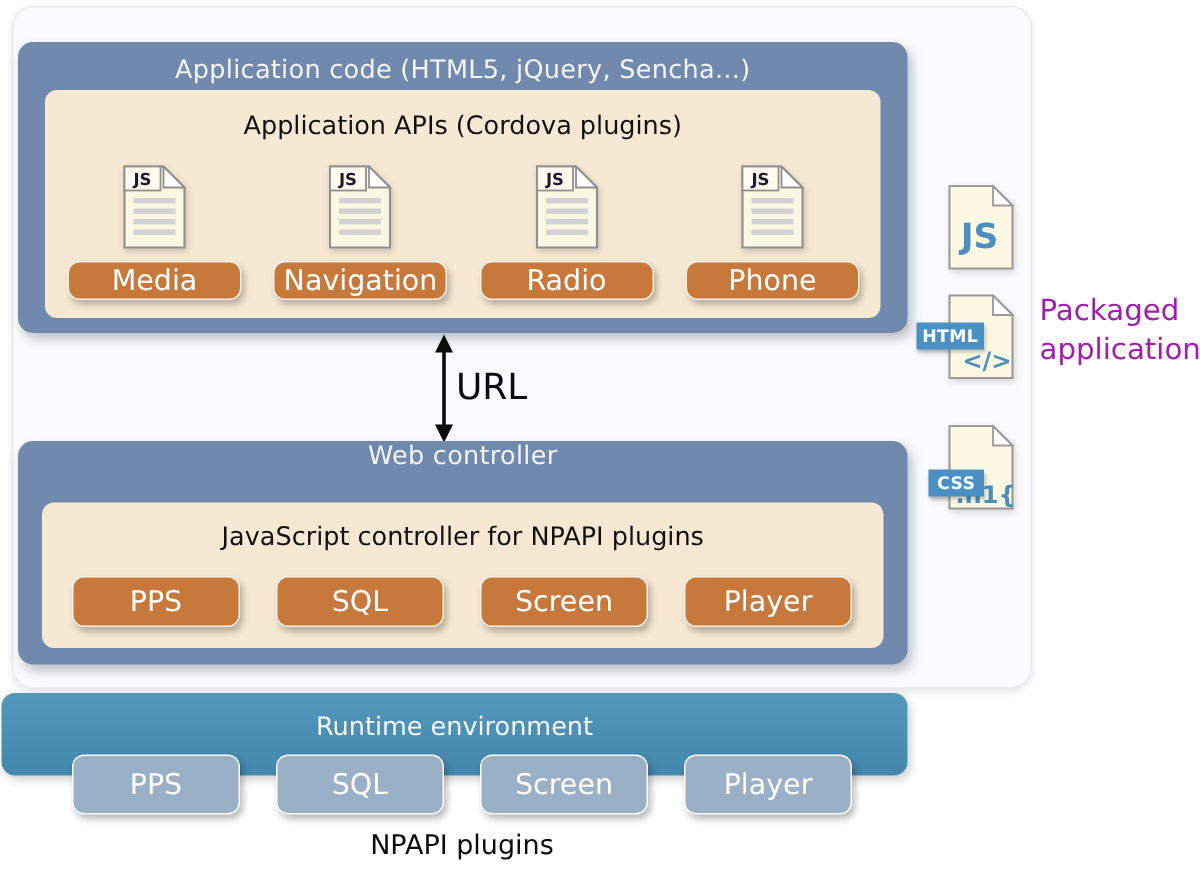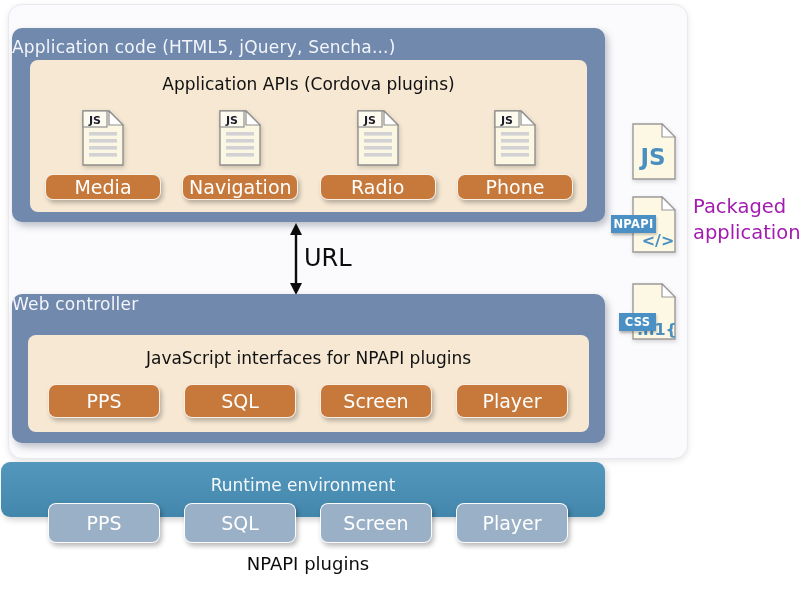--- a/index.html
+++ b/index.html
@@ -11,21 +11,21 @@
   .backdrop{
     position:absolute;left:8px;top:4px;width:678px;height:453px;
     background:#fbfbfd;border:1px solid #e9eaef;border-radius:14px;
     box-shadow:0 2px 6px rgba(0,0,0,0.10);
   }
   .slate-box{
     position:absolute;background:#7189ad;border-radius:10px;
     box-shadow:3px 4px 7px rgba(70,80,100,0.35);
   }
   .slate-title{
-    color:#f2f5fa;font-size:17px;letter-spacing:.2px;
+    color:#f2f5fa;text-align:center;font-size:17px;letter-spacing:.2px;
   }
   .cream-box{
     position:absolute;background:#f6e8d3;border-radius:8px;
   }
   .cream-title{
     color:#111;text-align:center;font-size:17px;
   }
   .btn-orange{
     box-sizing:border-box;background:#c7793c;border:1px solid rgba(255,252,245,.9);
     border-radius:8px;color:#fff;font-size:19px;display:flex;align-items:center;
@@ -145,21 +145,21 @@
   <svg class="arrow-svg" width="40" height="74" viewBox="0 0 40 74">
     <line x1="16" y1="11" x2="16" y2="63" stroke="#0c0c0c" stroke-width="2.4"></line>
     <polygon points="16,1 10,13 22,13" fill="#0c0c0c"></polygon>
     <polygon points="16,73 10,61 22,61" fill="#0c0c0c"></polygon>
   </svg>
   <div class="url-label">URL</div>
 
   <div class="slate-box" style="left:12px;top:294px;width:593px;height:149px;">
     <div class="slate-title" style="padding-top:0;">Web controller</div>
     <div class="cream-box" style="left:16px;top:41px;width:561px;height:97px;">
-      <div class="cream-title" style="padding-top:13px;">JavaScript interfaces for NPAPI plugins</div>
+      <div class="cream-title" style="padding-top:13px;">JavaScript controller for NPAPI plugins</div>
       <div class="row" style="left:20px;top:49px;width:520px;height:34px;">
         <div class="btn-orange" style="width:112px;height:34px;">PPS</div>
         <div class="btn-orange" style="width:112px;height:34px;">SQL</div>
         <div class="btn-orange" style="width:112px;height:34px;">Screen</div>
         <div class="btn-orange" style="width:112px;height:34px;">Player</div>
       </div>
     </div>
   </div>
 
   <div class="teal-box">
@@ -180,21 +180,21 @@
       <text x="21" y="42" text-anchor="middle" font-size="23" font-weight="600" fill="#4a8fc0">JS</text>
     </svg>
   </div>
 
   <div class="file-icon" style="left:632px;top:196px;">
     <svg width="44" height="57" viewBox="0 0 44 57">
       <path d="M1,1 H30 L43,14 V56 H1 Z" fill="#fcf8e3" stroke="#9a9a9a" stroke-width="1.4"></path>
       <path d="M30,1 V14 H43 Z" fill="#ffffff" stroke="#9a9a9a" stroke-width="1.2"></path>
       <text x="26" y="50" text-anchor="middle" font-size="16" font-weight="600" fill="#4a8fc0">&lt;/&gt;</text>
     </svg>
-    <div class="badge" style="left:-21px;top:19px;width:45px;">NPAPI</div>
+    <div class="badge" style="left:-21px;top:19px;width:45px;">HTML</div>
   </div>
 
   <div class="file-icon" style="left:632px;top:283px;">
     <svg width="44" height="57" viewBox="0 0 44 57">
       <path d="M1,1 H30 L43,14 V56 H1 Z" fill="#fcf8e3" stroke="#9a9a9a" stroke-width="1.4"></path>
       <path d="M30,1 V14 H43 Z" fill="#ffffff" stroke="#9a9a9a" stroke-width="1.2"></path>
       <text x="25" y="52" text-anchor="middle" font-size="16" font-weight="600" fill="#4a8fc0">.h1{</text>
     </svg>
     <div class="badge" style="left:-21px;top:30px;width:37px;margin-left:8px;">CSS</div>
   </div>

